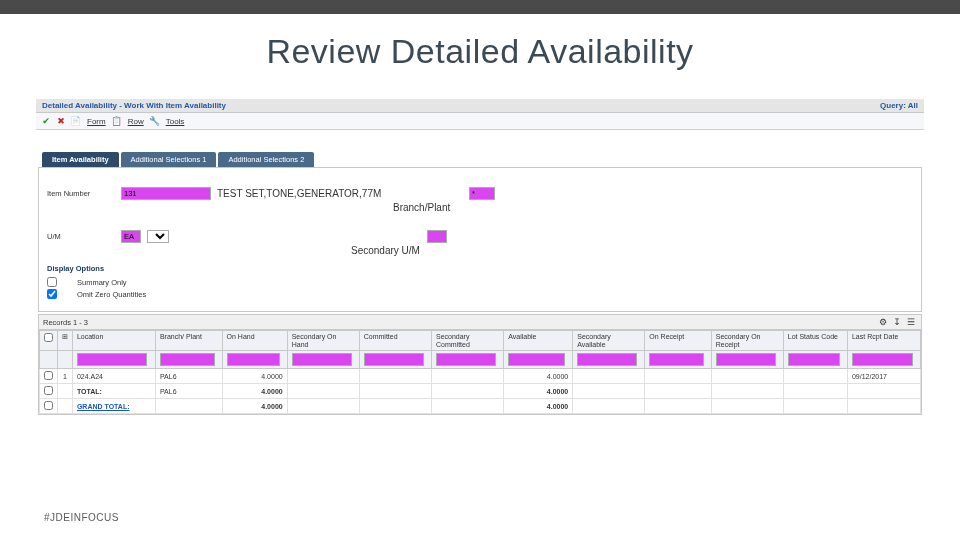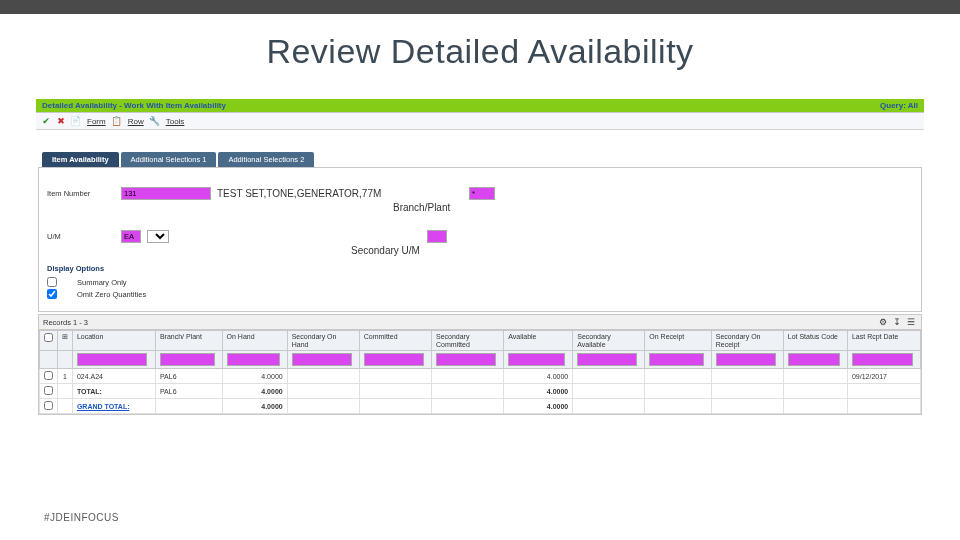--- a/index.html
+++ b/index.html
@@ -2,21 +2,21 @@
 <html><head>
 <meta charset="utf-8">
 <style>
   * { box-sizing: border-box; margin: 0; padding: 0; }
   html, body { width: 960px; height: 540px; font-family: Arial, sans-serif; background: #fff; }
   .top-bar { width: 100%; height: 14px; background: #4a4a4a; }
   .slide-title { font-size: 34px; font-weight: 400; color: #3c4a56; text-align: center; margin-top: 18px; letter-spacing: 0.5px; }
   .app-frame { margin: 28px 36px 0 36px; font-size: 8px; color: #333; }
   .app-header {
     display: flex; justify-content: space-between; align-items: center;
-    background: #84cc16; border-bottom: 1px solid #c8c8c8;
+    background: #e5e5e5; border-bottom: 1px solid #c8c8c8;
     padding: 2px 6px; font-size: 8px; color: #2456a8; font-weight: bold;
   }
   .toolbar {
     display: flex; align-items: center; gap: 3px;
     background: #f5f7fa; padding: 2px 4px; border-bottom: 1px solid #d0d0d0;
   }
   .tool-ico { width: 12px; height: 12px; display: inline-flex; align-items: center; justify-content: center; font-size: 9px; cursor: pointer; }
   .tool-txt { font-size: 8px; color: #333; text-decoration: underline; cursor: pointer; padding: 0 2px; }
   .tabs { display: flex; gap: 2px; padding-left: 6px; margin-top: 4px; }
   .tab {

